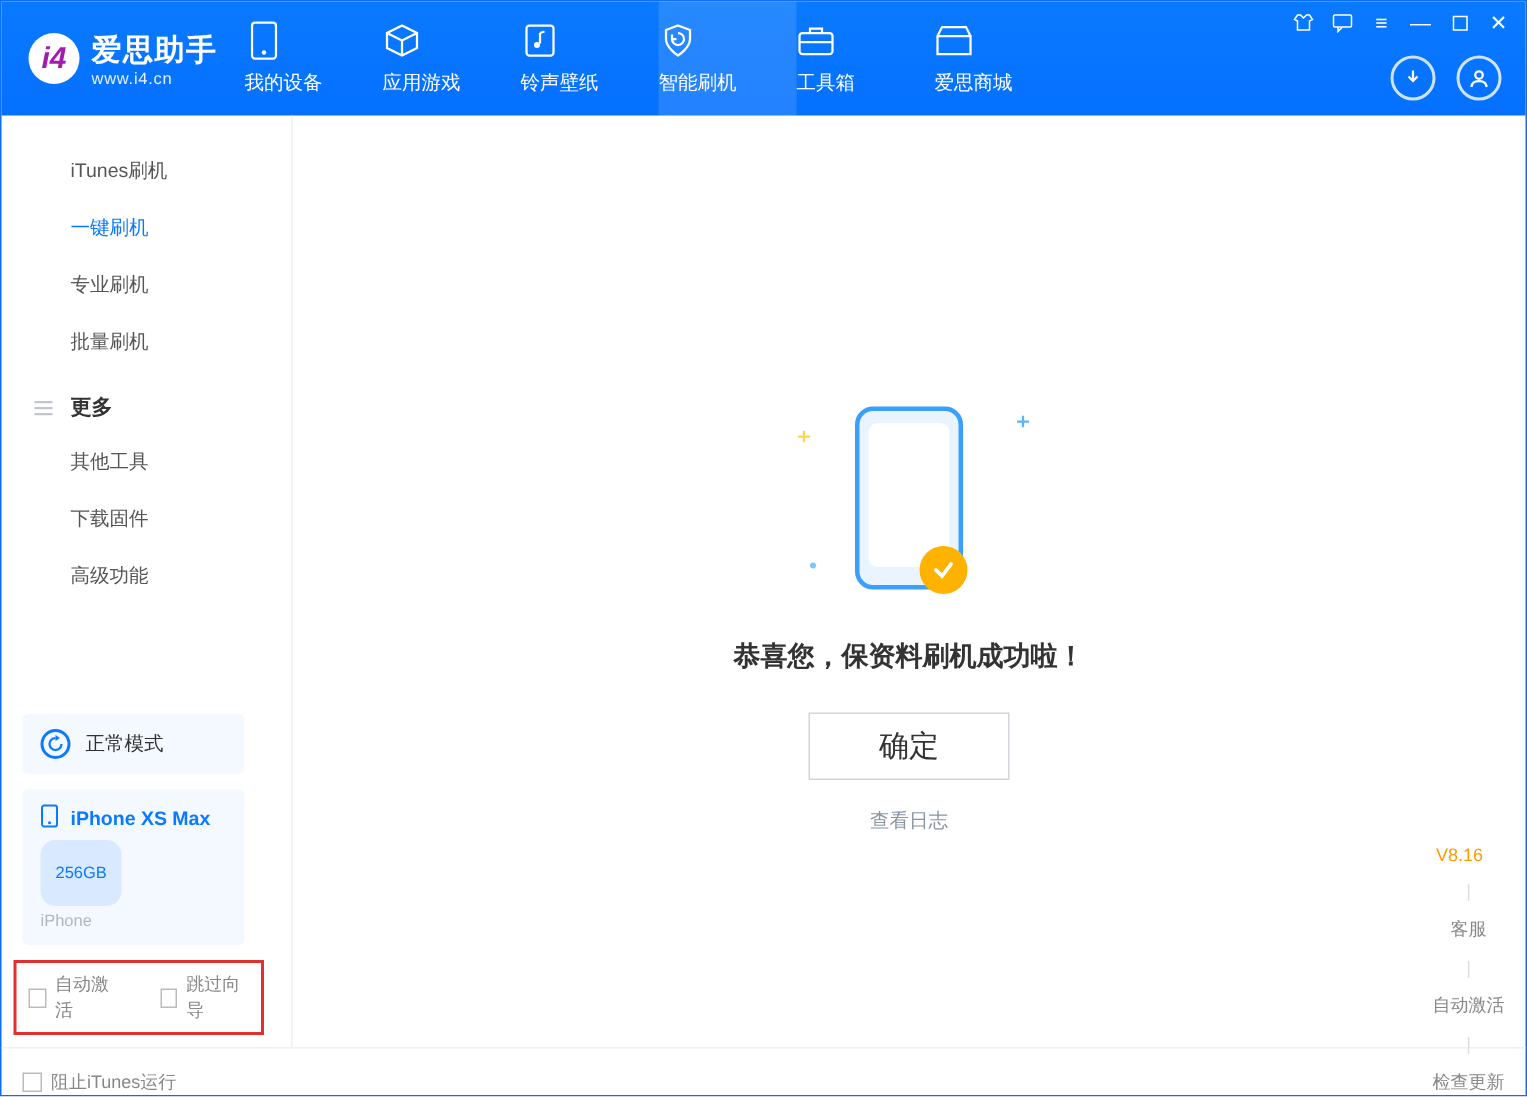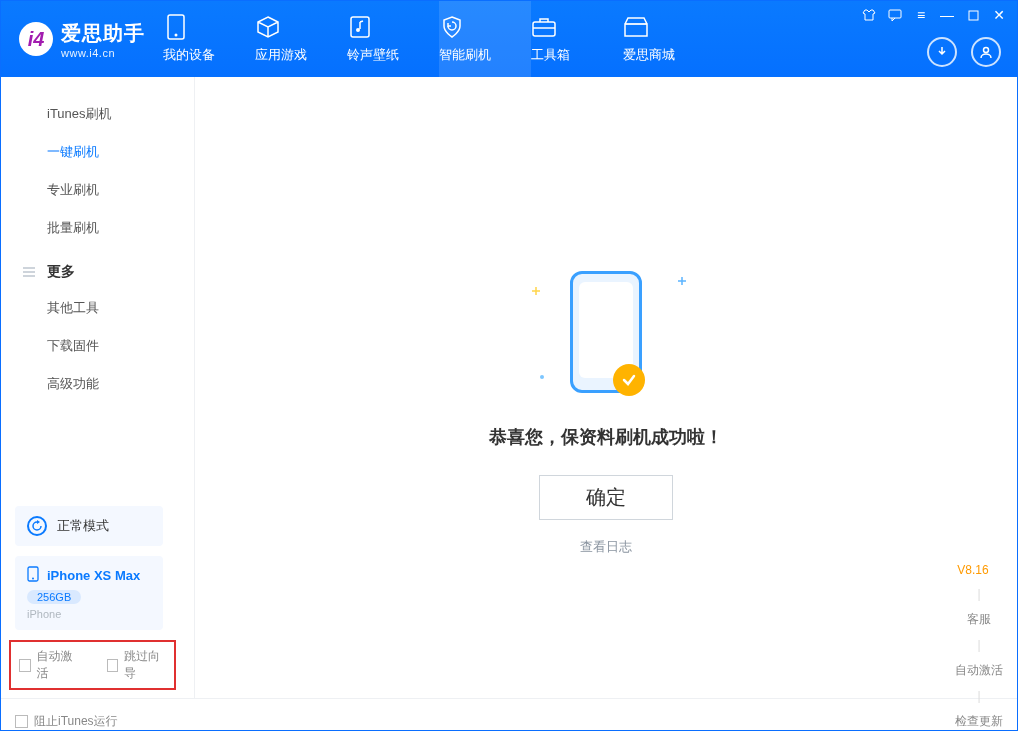--- a/index.html
+++ b/index.html
@@ -27,21 +27,21 @@
 .side-head-icon { width:16px; height:16px; margin-right:10px; display:flex;align-items:center;justify-content:center;}
 .side-item { padding: 10px 20px 10px 46px; font-size: 13px; color:#555; cursor:pointer;}
 .side-item.active { color:#0a7aff; }
 
 .side-bottom { position:absolute; bottom: 58px; left: 14px; right: 31px; }
 .mode-card, .device-card { background:#f4f8ff; border-radius:4px; padding:10px 12px; margin-bottom:10px; }
 .mode-card { display:flex; align-items:center; gap:10px; font-size:13px; color:#333;}
 .mode-icon { width:20px;height:20px;border-radius:50%;border:2px solid #0a7aff; display:flex;align-items:center;justify-content:center;}
 .device-card { font-size:13px;}
 .device-name { color:#0a7aff; font-weight:600; display:flex;align-items:center;gap:8px;}
-.device-badge { display:inline-block; background:#d9e9ff; color:#0a7aff; border-radius:10px; padding:1px 10px; font-size:11px; margin-top:5px;}
+.device-badge { display:inline-block; background:#d9e9ff; color:#0a7aff; border-radius:10px; padding:16px 10px; font-size:11px; margin-top:5px;}
 .device-type { color:#b0b8c0; font-size:11px; margin-top:4px;}
 
 .opt-row { position:absolute; bottom:8px; left:8px; right:18px; border:2px solid #e03030; padding:6px 8px; display:flex; gap:28px; font-size:12px; color:#888;}
 .cb { display:flex;align-items:center; gap:6px; cursor:pointer;}
 .cb-box { width:13px;height:13px;border:1px solid #bbb;}
 
 .main { flex:1; position:relative; }
 .success { position:absolute; top: 190px; left:0; right:0; display:flex; flex-direction:column; align-items:center;}
 .phone-ill { width:96px; height:130px; position:relative; margin-bottom:28px;}
 .phone-body { width:72px; height:122px; border:3px solid #3aa0ff; border-radius:12px; background:#eaf4ff; position:absolute; left:12px; top:4px;}

